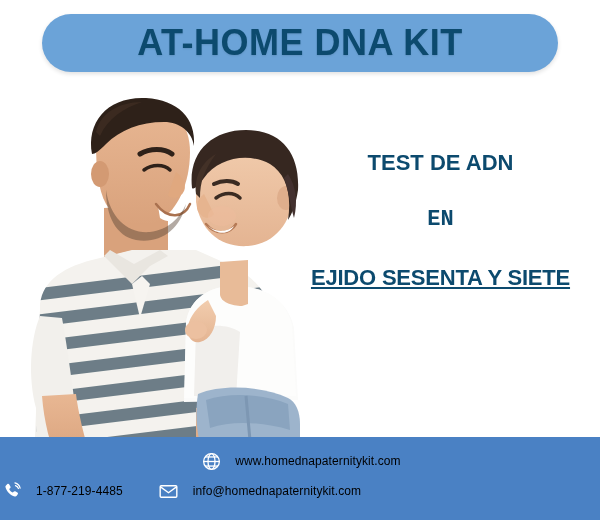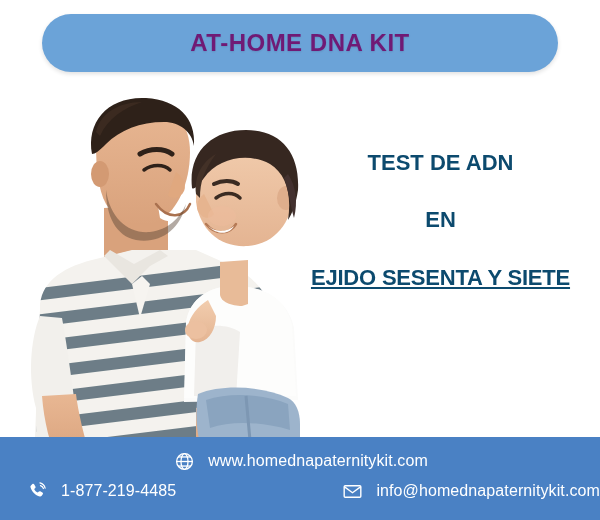--- a/index.html
+++ b/index.html
@@ -27,22 +27,22 @@
     height: 58px;
     background: #6ba3d8;
     border-radius: 29px;
     display: flex;
     align-items: center;
     justify-content: center;
     box-shadow: 0 2px 4px rgba(0,0,0,0.12);
     z-index: 5;
   }
   .header-title {
-    color: #701a75;
-    font-size: 24px;
+    color: #0c4a6e;
+    font-size: 36px;
     font-weight: bold;
     letter-spacing: 0.5px;
     line-height: 1;
     white-space: nowrap;
     text-shadow: 0 1px 2px rgba(0,0,0,0.10);
   }
 
   
   .photo-wrap {
     position: absolute;
@@ -68,21 +68,21 @@
     text-align: center;
     z-index: 4;
   }
   .headline-line {
     color: #0c4a6e;
     font-weight: bold;
     line-height: 1.15;
     white-space: nowrap;
   }
   .line-1 { font-size: 22px; margin-bottom: 32px; }
-  .line-2 { font-size: 22px; margin-bottom: 32px; }
+  .line-2 { font-size: 22px; margin-bottom: 32px; font-family: Liberation Mono, monospace; }
   .line-3 { font-size: 22px; letter-spacing: -0.2px; text-decoration: underline; }
 
   
   .footer {
     position: absolute;
     left: 0;
     bottom: 0;
     width: 600px;
     height: 83px;
     background: #4a81c4;
@@ -97,40 +97,39 @@
   .row-web {
     left: 0;
     right: 0;
     top: 12px;
     justify-content: center;
   }
   .row-bottom {
     left: 0;
     right: 0;
     top: 42px;
-    justify-content: space-between;
-    margin-left: 25px;
+    justify-content: flex-start;
   }
   .contact-item {
     display: flex;
     align-items: center;
   }
   .contact-item + .contact-item { margin-left: 34px; }
   .contact-icon {
     display: inline-flex;
     align-items: center;
     justify-content: center;
     width: 24px;
     height: 24px;
     margin-right: 12px;
     flex: 0 0 auto;
   }
   .contact-text {
-    font-size: 16px;
-    color: #ffffff;
+    font-size: 12px;
+    color: #000000;
     letter-spacing: 0.1px;
     white-space: nowrap;
   }
 </style>
 </head>
 <body>
 
 <div class="poster">
 
   <div class="header-banner">

